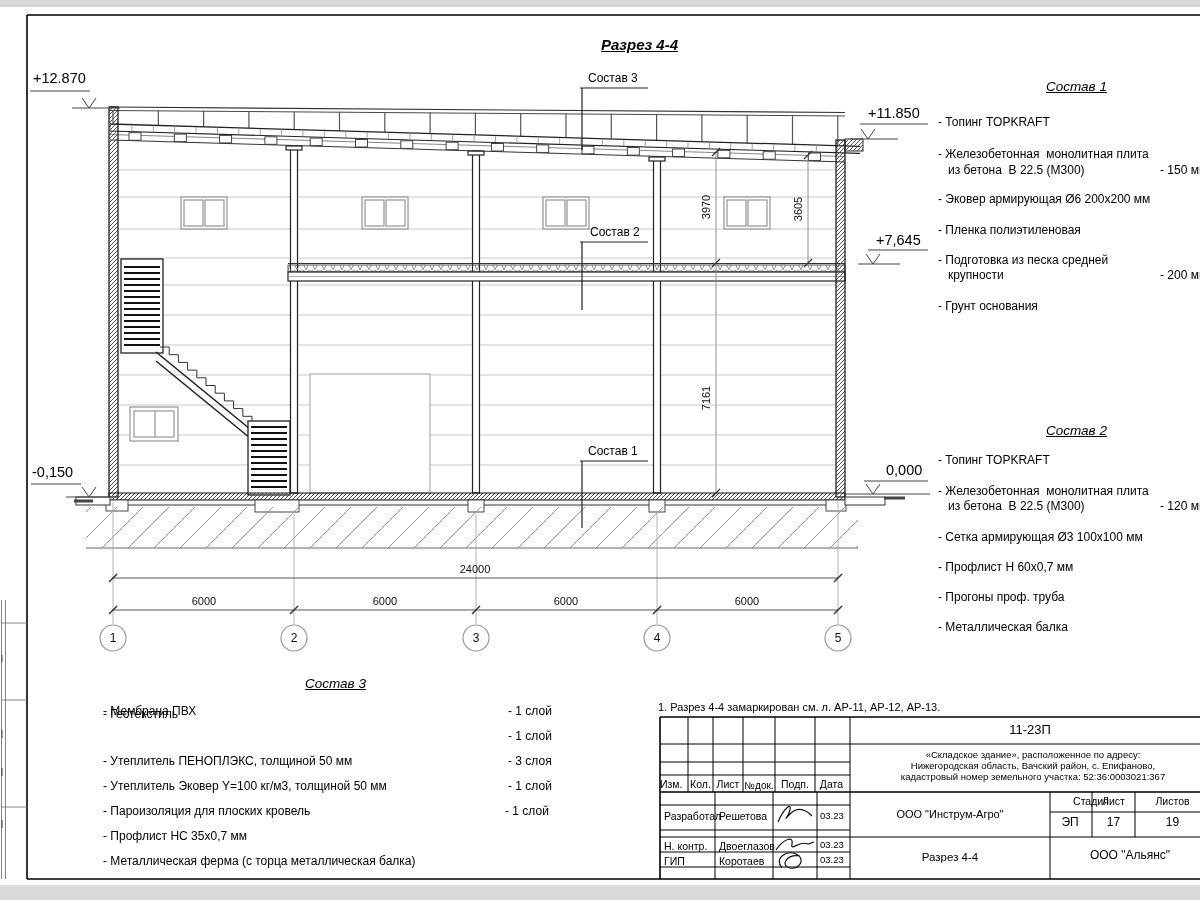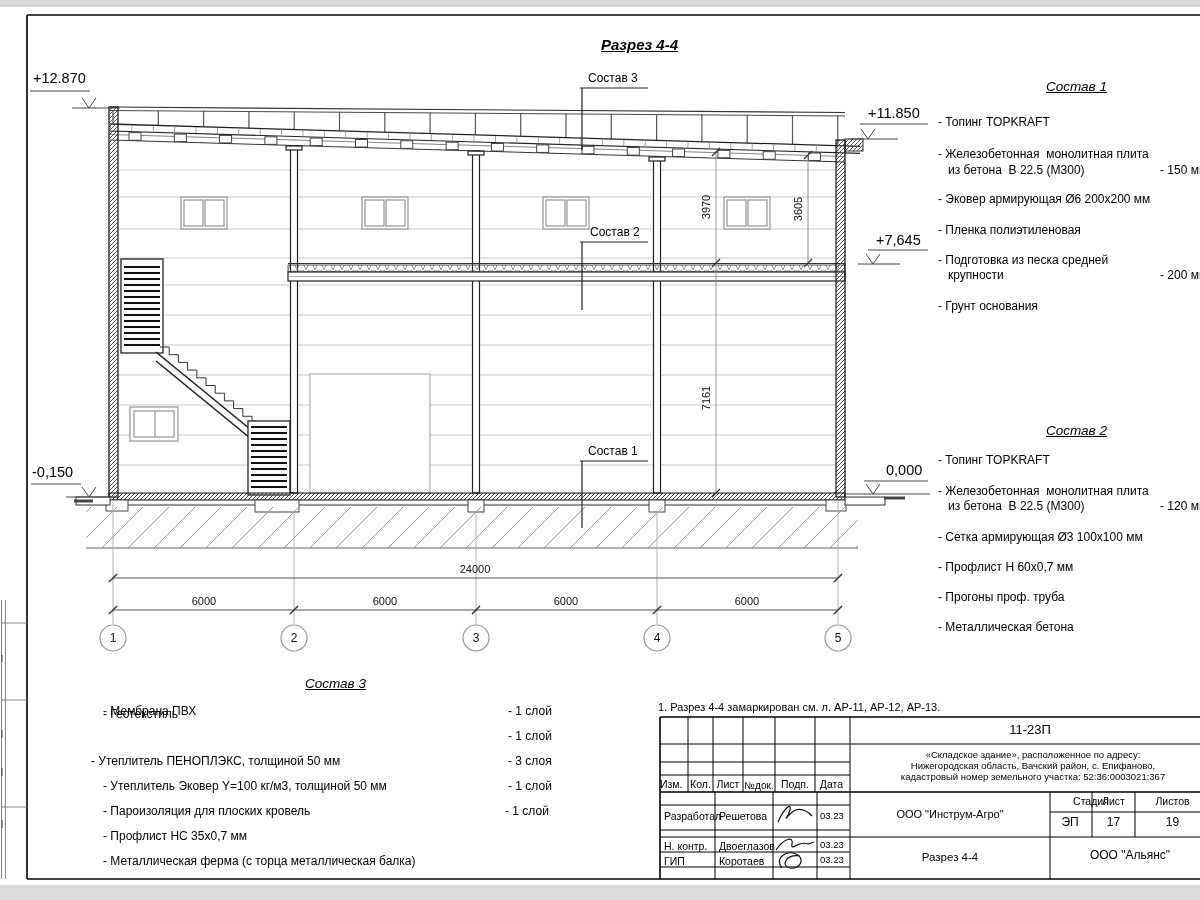--- a/index.html
+++ b/index.html
@@ -373,30 +373,30 @@
 
   <div>
     <div class="t it un" style="left:1046px;top:423px;font-size:13.5px;">Состав 2</div>
     <div class="t li" style="left:938px;top:454px;">- Топинг TOPKRAFT</div>
     <div class="t li" style="left:938px;top:485px;">- Железобетонная  монолитная плита</div>
     <div class="t li" style="left:948px;top:500px;">из бетона  В 22.5 (М300)</div>
     <div class="t li" style="left:1160px;top:500px;">- 120 мм</div>
     <div class="t li" style="left:938px;top:531px;">- Сетка армирующая Ø3 100x100 мм</div>
     <div class="t li" style="left:938px;top:561px;">- Профлист Н 60x0,7 мм</div>
     <div class="t li" style="left:938px;top:591px;">- Прогоны проф. труба</div>
-    <div class="t li" style="left:938px;top:621px;">- Металлическая бетона</div>
+    <div class="t li" style="left:938px;top:621px;">- Металлическая балка</div>
   </div>
 
   <div>
     <div class="t it un" style="left:305px;top:676px;font-size:13.5px;">Состав 3</div>
     <div class="t li" style="left:103px;top:705px;">- Мембрана ПВХ</div>
     <div class="t li" style="left:508px;top:705px;">- 1 слой</div>
     <div class="t li" style="left:103px;top:708px;">- Геотекстиль</div>
     <div class="t li" style="left:508px;top:730px;">- 1 слой</div>
-    <div class="t li" style="left:91px;top:755px;">- Утеплитель ПЕНОПЛЭКС, толщиной 50 мм</div>
+    <div class="t li" style="left:103px;top:755px;">- Утеплитель ПЕНОПЛЭКС, толщиной 50 мм</div>
     <div class="t li" style="left:508px;top:755px;">- 3 слоя</div>
     <div class="t li" style="left:103px;top:780px;">- Утеплитель Эковер Y=100 кг/м3, толщиной 50 мм</div>
     <div class="t li" style="left:508px;top:780px;">- 1 слой</div>
     <div class="t li" style="left:103px;top:805px;">- Пароизоляция для плоских кровель</div>
     <div class="t li" style="left:505px;top:805px;">- 1 слой</div>
     <div class="t li" style="left:103px;top:830px;">- Профлист НС 35x0,7 мм</div>
     <div class="t li" style="left:103px;top:855px;">- Металлическая ферма (с торца металлическая балка)</div>
   </div>
 
   <div class="t" style="left:658px;top:701px;font-size:11px;">1. Разрез 4-4 замаркирован см. л. АР-11, АР-12, АР-13.</div>

